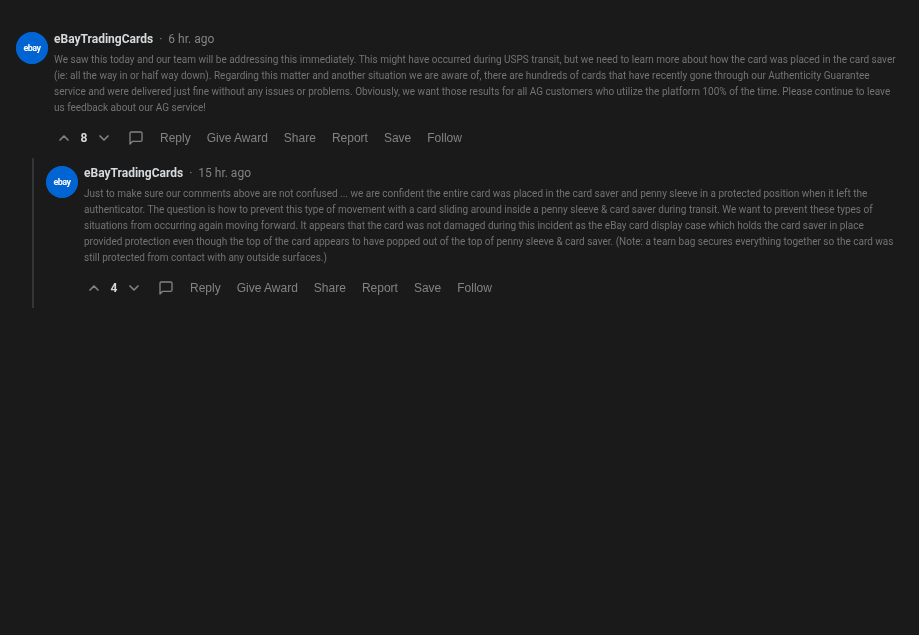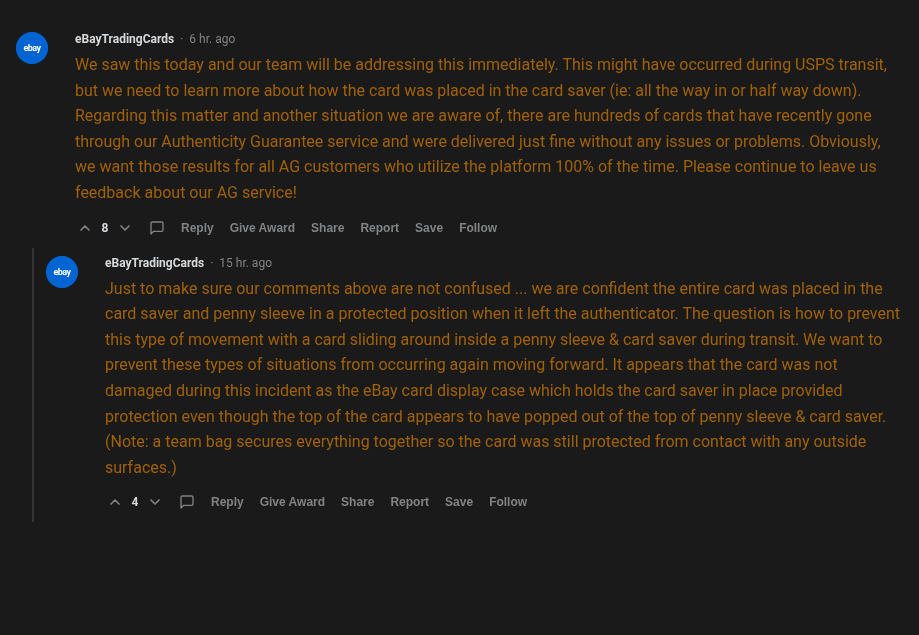--- a/index.html
+++ b/index.html
@@ -13,21 +13,21 @@
       width: 919px;
       min-height: 635px;
     }
 
     .comment-thread {
       padding: 8px 0;
     }
 
     .comment {
       display: flex;
-      gap: 27px;
+      gap: 6px;
       padding: 8px 0;
     }
 
     .comment.nested {
       margin-left: 16px;
       padding-left: 12px;
       border-left: 2px solid #343536;
     }
 
     .avatar {
@@ -80,22 +80,22 @@
       font-size: 12px;
       color: #818384;
     }
 
     .comment-dot {
       font-size: 12px;
       color: #818384;
     }
 
     .comment-body {
-      font-size: 16px;
-      color: #a16207;
+      font-size: 10px;
+      color: #737373;
       line-height: 1.6;
       margin-bottom: 10px;
     }
 
     .comment-actions {
       display: flex;
       align-items: center;
       gap: 4px;
       flex-wrap: wrap;
     }
@@ -126,21 +126,21 @@
       min-width: 12px;
       text-align: center;
     }
 
     .action-btn {
       background: none;
       border: none;
       cursor: pointer;
       color: #818384;
       font-size: 12px;
-      font-weight: 700;
+      font-weight: 400;
       padding: 4px 6px;
       border-radius: 2px;
       display: flex;
       align-items: center;
       gap: 4px;
     }
   </style>
 </head>
 <body>
 

